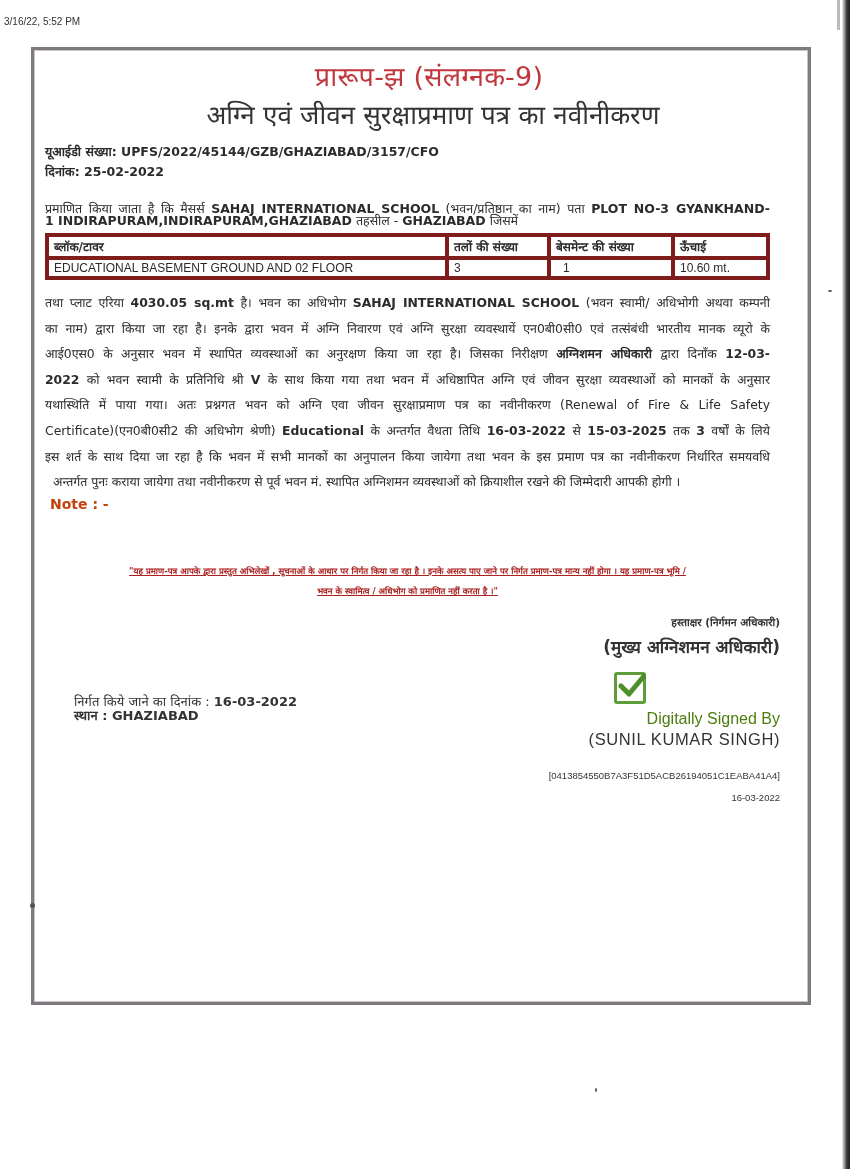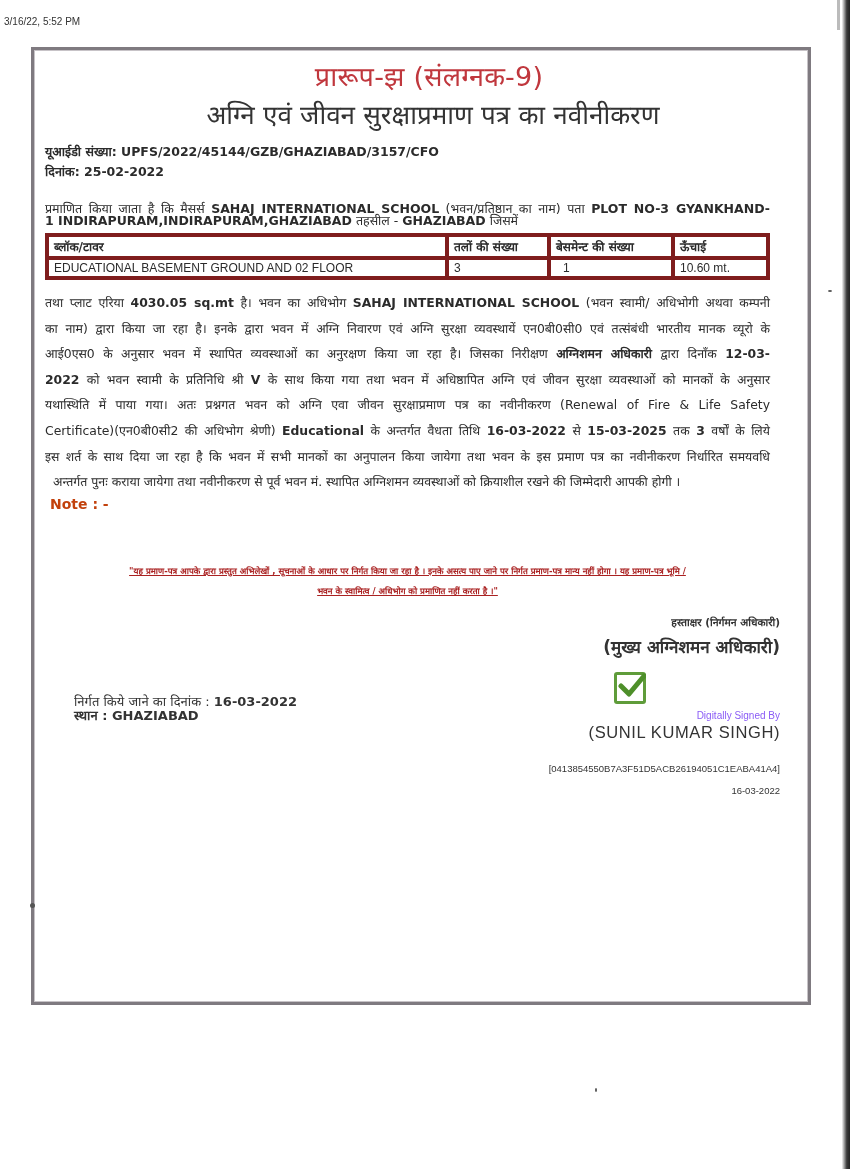--- a/index.html
+++ b/index.html
@@ -27,21 +27,21 @@
   .para { position: absolute; left: 45px; width: 725px; font-size: 12.4px; line-height: 25.6px; text-align: justify; }
   .para .row { display: block; white-space: nowrap; text-align-last: justify; }
   .para .row.last { text-align-last: left; }
   .note { position: absolute; left: 50px; top: 496px; font-size: 14px; font-weight: bold; color: #c2410c; }
   .disclaimer { position: absolute; left: 50px; top: 561px; width: 715px; text-align: center; font-size: 8.5px; text-decoration: underline; color: #a22; line-height: 20px; font-weight: bold; }
   .sig-block { position: absolute; left: 480px; top: 615px; width: 300px; text-align: right; }
   .sig-label { font-size: 10.5px; color: #333; font-weight: bold; }
   .sig-role { font-size: 17px; font-weight: bold; color: #333; margin-top: 6px; }
   .check-box { width: 32px; height: 32px; margin: 14px auto 0; border: 3px solid #5f9c3a; border-radius: 3px; position: relative; box-sizing: border-box; }
   .check-box svg { position: absolute; left: 1px; top: -4px; }
-  .signed-by { font-size: 10px; color: #8b5cf6; margin-top: 6px; font-family: "Liberation Sans", sans-serif; }
+  .signed-by { font-size: 16px; color: #4d7c0f; margin-top: 6px; font-family: "Liberation Sans", sans-serif; }
   .signer { font-size: 16.5px; color: #333; font-family: "Liberation Sans", sans-serif; letter-spacing: 0.6px; margin-top: 2px; }
   .hash { font-size: 9.5px; color: #333; margin-top: 21px; font-family: "Liberation Sans", sans-serif; }
   .sig-date { font-size: 9.5px; color: #333; margin-top: 11px; font-family: "Liberation Sans", sans-serif; }
   .issue { position: absolute; left: 50px; top: 695px; font-size: 13px; line-height: 14px; color: #333; margin-left: 24px; }
   .speck { position: absolute; background: #555; border-radius: 50%; }
 </style>
 </head>
 <body>
 
 <div class="print-stamp">3/16/22, 5:52 PM</div>

